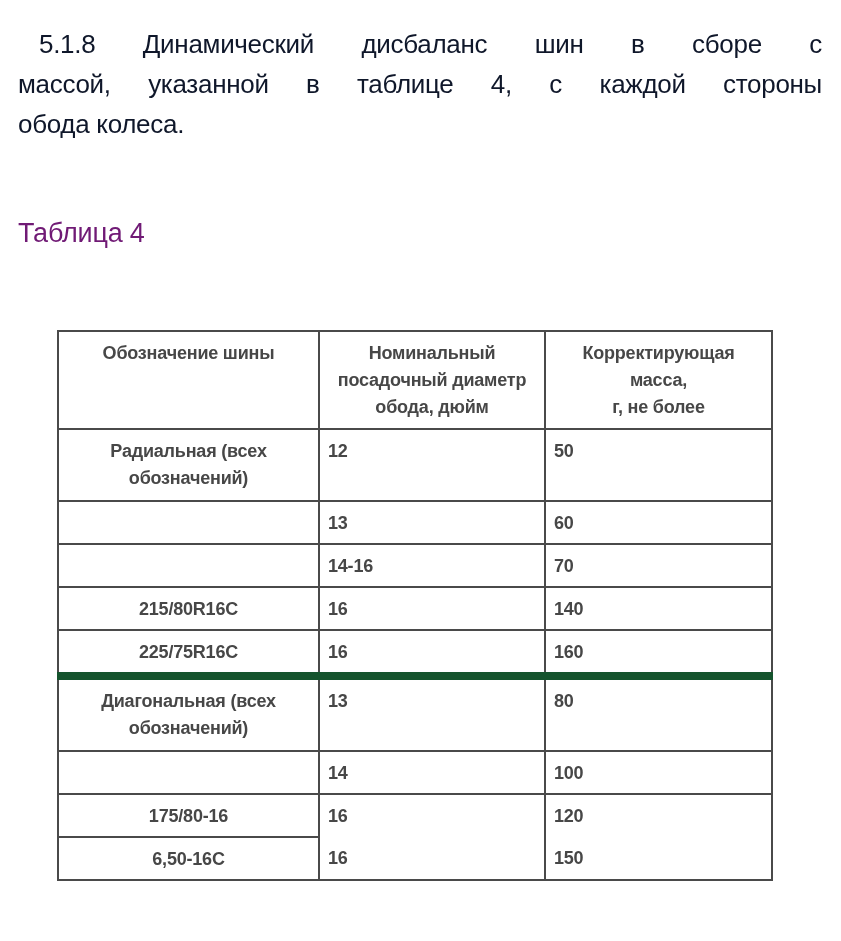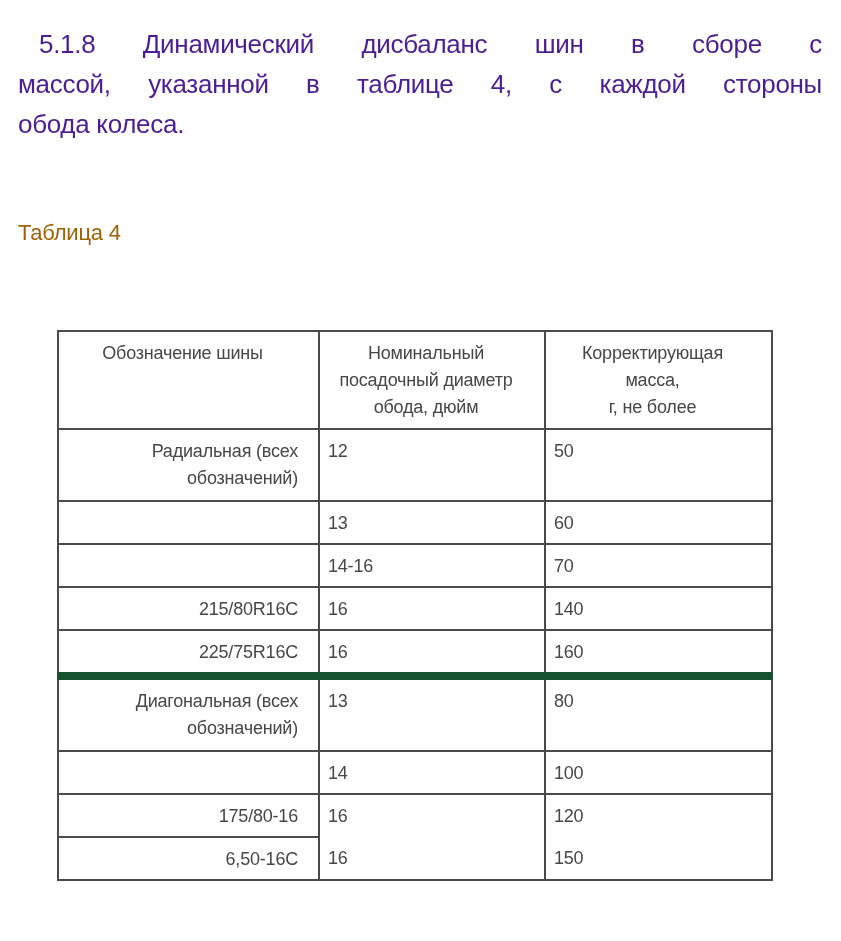--- a/index.html
+++ b/index.html
@@ -12,59 +12,59 @@
     font-family: "Liberation Sans", "DejaVu Sans", sans-serif;
     color: #3b3b3b;
     overflow: hidden;
   }
   
   .clause { margin: 0; }
   .para-line {
     font-size: 26px;
     line-height: 40px;
     letter-spacing: -0.3px;
-    color: #4c1d95;
+    color: #0f172a;
     text-align: justify;
     text-align-last: justify;
     white-space: normal;
   }
   .para-line.first { text-indent: 21px; }
   .para-line.last { text-align-last: left; }
 
   .table-caption {
     margin-top: 72px;
-    font-size: 22px;
+    font-size: 27px;
     line-height: 34px;
-    color: #a16207;
+    color: #701a75;
     letter-spacing: -0.2px;
   }
 
   table.spec {
     margin-top: 80px;
     margin-left: 39px;
     border-collapse: collapse;
     table-layout: fixed;
     width: 714px;
     border: 2px solid #4a4a4a;
     font-size: 18px;
     line-height: 27px;
     letter-spacing: -0.2px;
     color: #474747;
   }
   table.spec th, table.spec td {
     border: 2px solid #4a4a4a;
     vertical-align: top;
-    padding: 8px 20px 4px 8px;
-    font-weight: normal;
+    padding: 8px 8px 4px 8px;
+    font-weight: bold;
     white-space: pre-line;
     overflow: hidden;
   }
   table.spec th { text-align: center; height: 84px; }
   td.c1 {
-    text-align: right;
+    text-align: center;
     padding-left: 10px;
     border-top-style: none;
     border-bottom-style: none;
   }
   td.num { }
   tr.tall > td { height: 58px; }
   tr.norm > td { height: 29px; }
   tr.group-start > td { border-top: 8px solid #14532d; }
   tr.no-sep-below > td.num { border-bottom-style: none; }
   tr.no-sep-above > td.num { border-top-style: none; }

